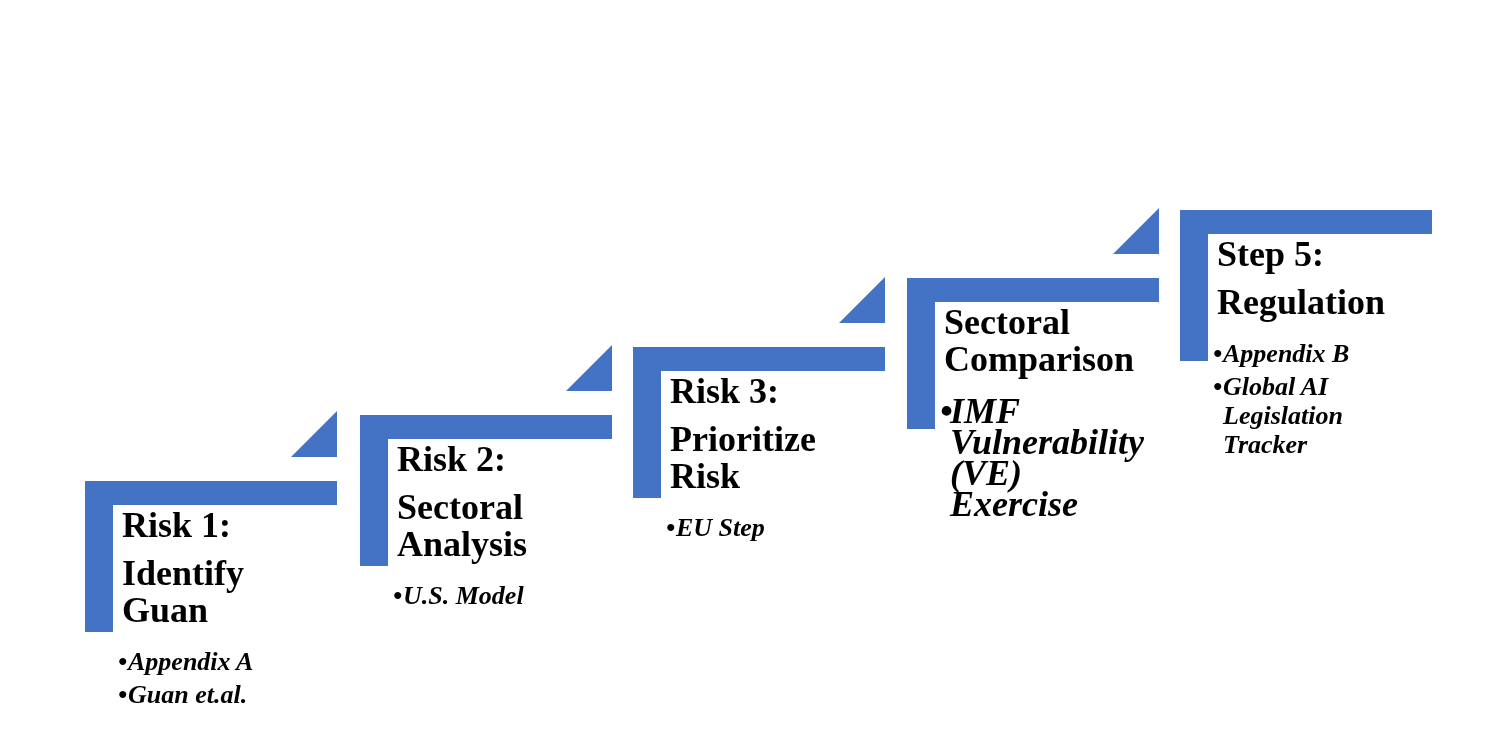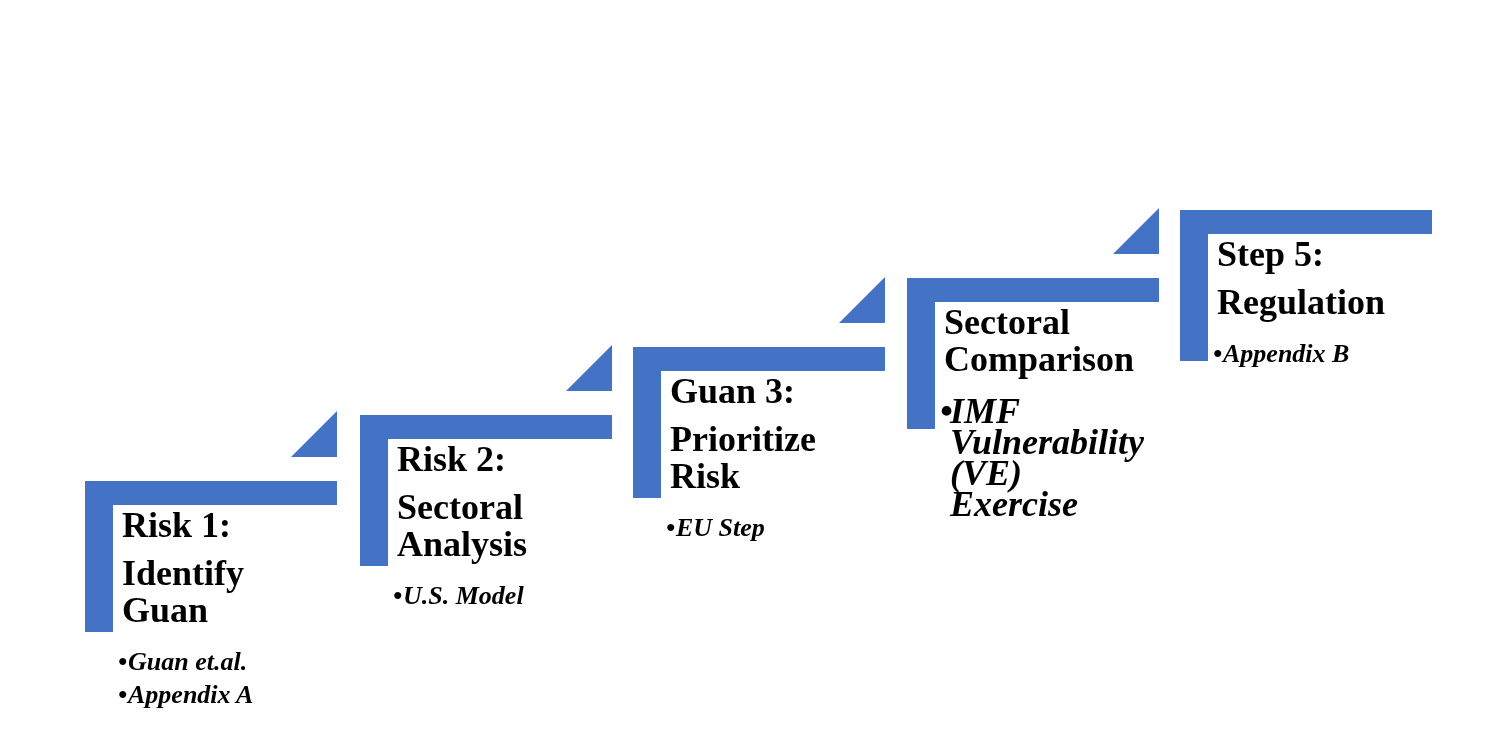--- a/index.html
+++ b/index.html
@@ -95,24 +95,24 @@
   <div class="step s1">
     <div class="bar-h"></div>
     <div class="bar-v"></div>
     <div class="tri"></div>
     <div class="content">
       <div class="step-label">Risk 1:</div>
       <div class="step-title">Identify
 Guan</div>
       <ul class="bullets">
         <li>
-            <span class="btext">Guan et.al.</span>
+            <span class="btext">Appendix A</span>
           </li>
         <li>
-            <span class="btext">Appendix A</span>
+            <span class="btext">Guan et.al.</span>
           </li>
       </ul>
     </div>
   </div>
 
   <div class="step s2">
     <div class="bar-h"></div>
     <div class="bar-v"></div>
     <div class="tri"></div>
     <div class="content">
@@ -125,21 +125,21 @@
           </li>
       </ul>
     </div>
   </div>
 
   <div class="step s3">
     <div class="bar-h"></div>
     <div class="bar-v"></div>
     <div class="tri"></div>
     <div class="content">
-      <div class="step-label">Guan 3:</div>
+      <div class="step-label">Risk 3:</div>
       <div class="step-title">Prioritize
 Risk</div>
       <ul class="bullets">
         <li>
             <span class="btext">EU Step</span>
           </li>
       </ul>
     </div>
   </div>
 
@@ -163,17 +163,22 @@
   <div class="step s5">
     <div class="bar-h"></div>
     <div class="bar-v"></div>
     <div class="content">
       <div class="step-label">Step 5:</div>
       <div class="step-title">Regulation</div>
       <ul class="bullets">
         <li>
             <span class="btext">Appendix B</span>
           </li>
+        <li>
+            <span class="btext">Global AI
+Legislation
+Tracker</span>
+          </li>
       </ul>
     </div>
   </div>
 
 </div>
 
 </body></html>

